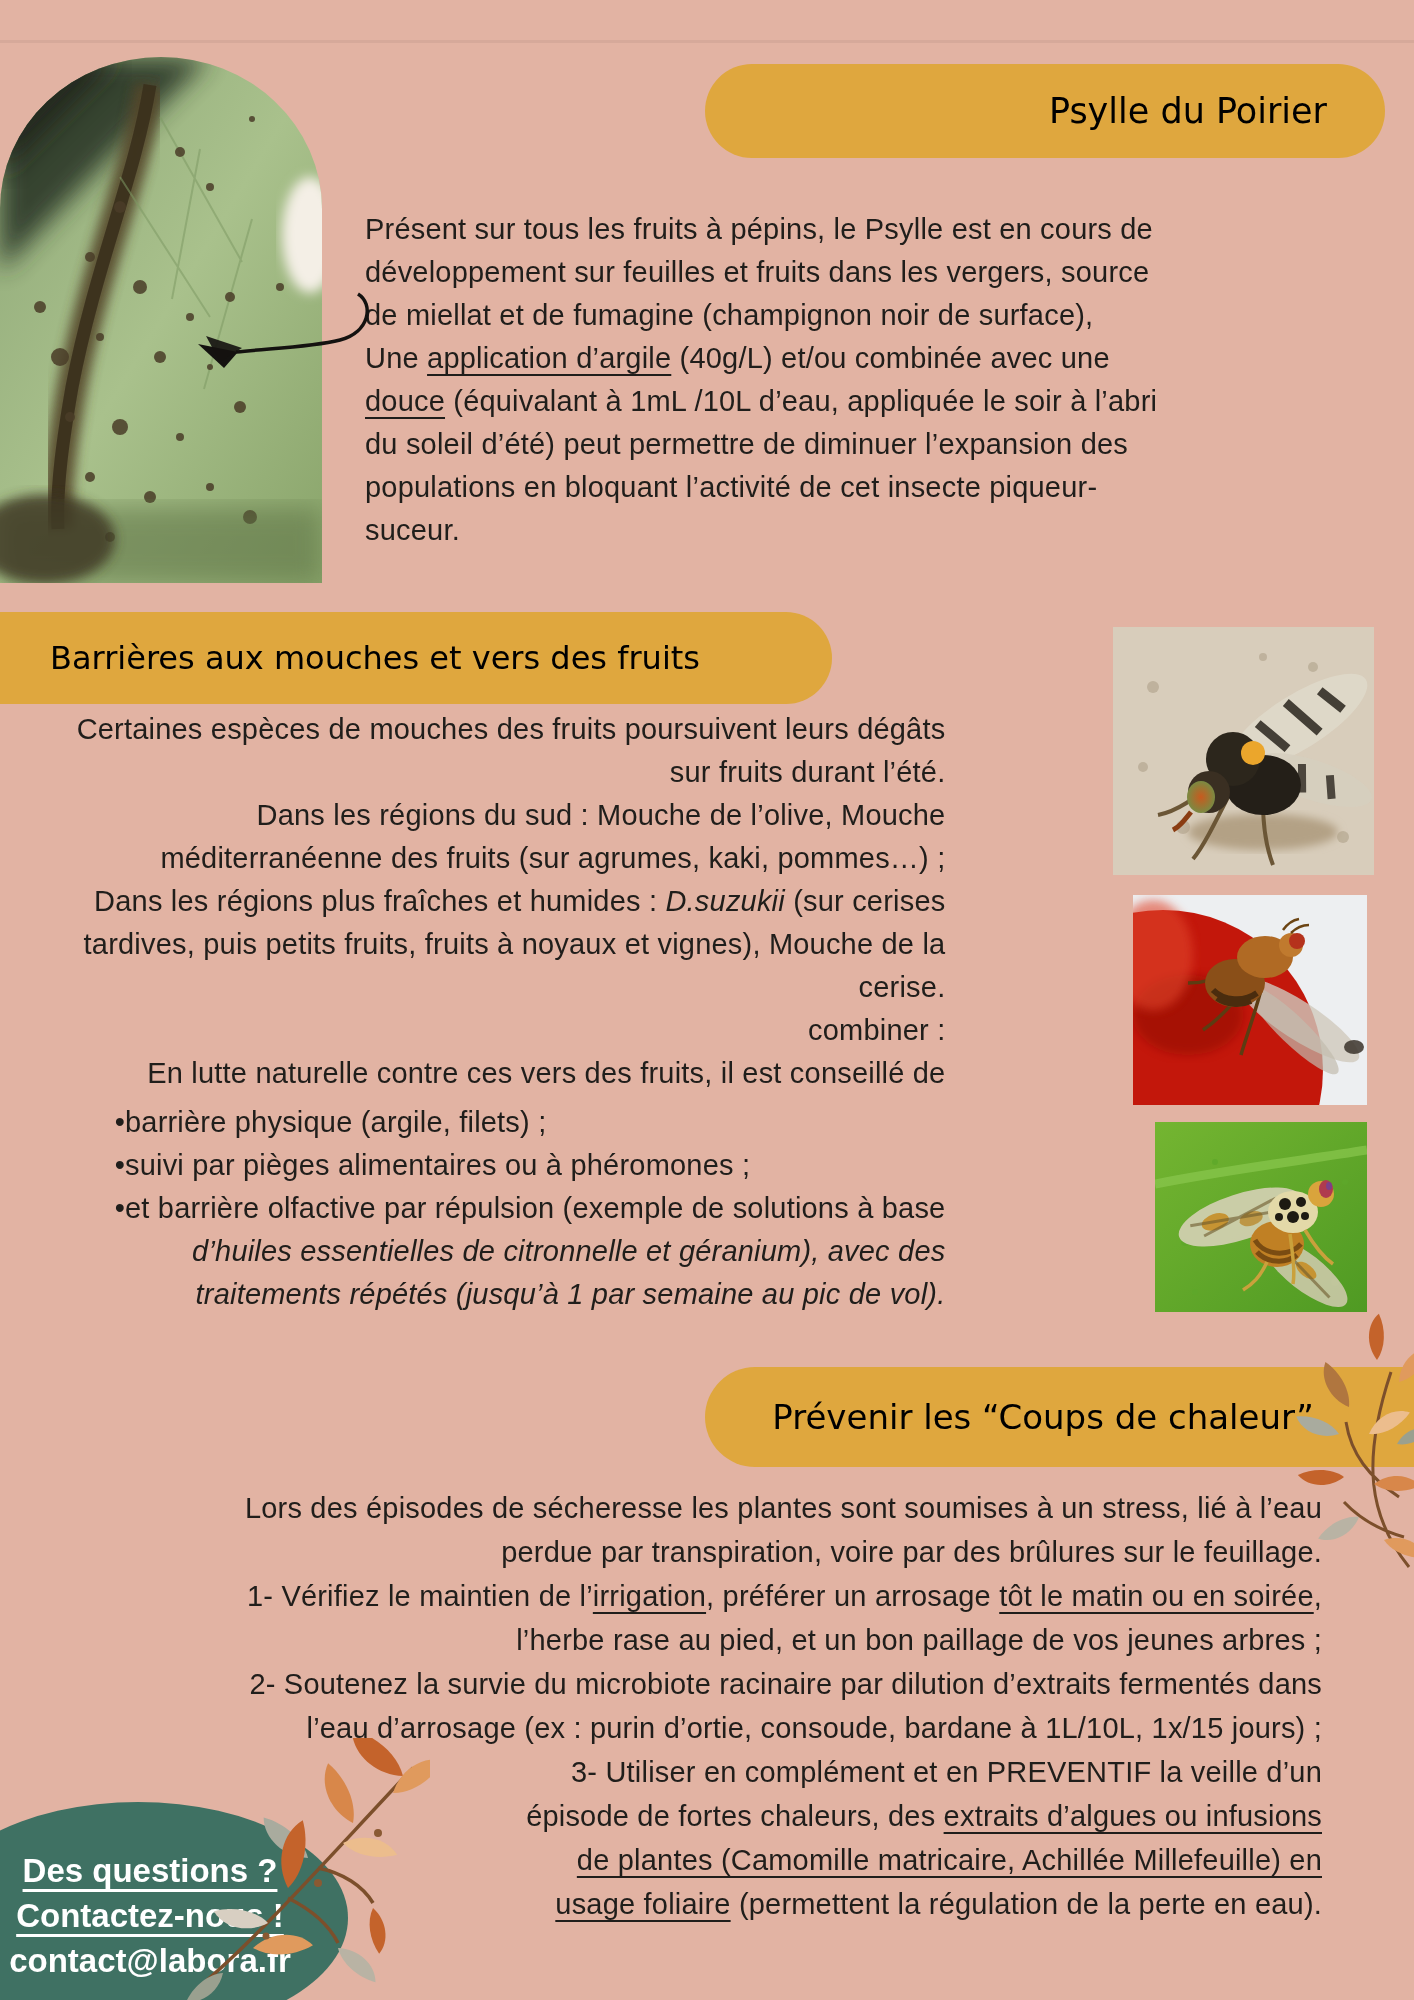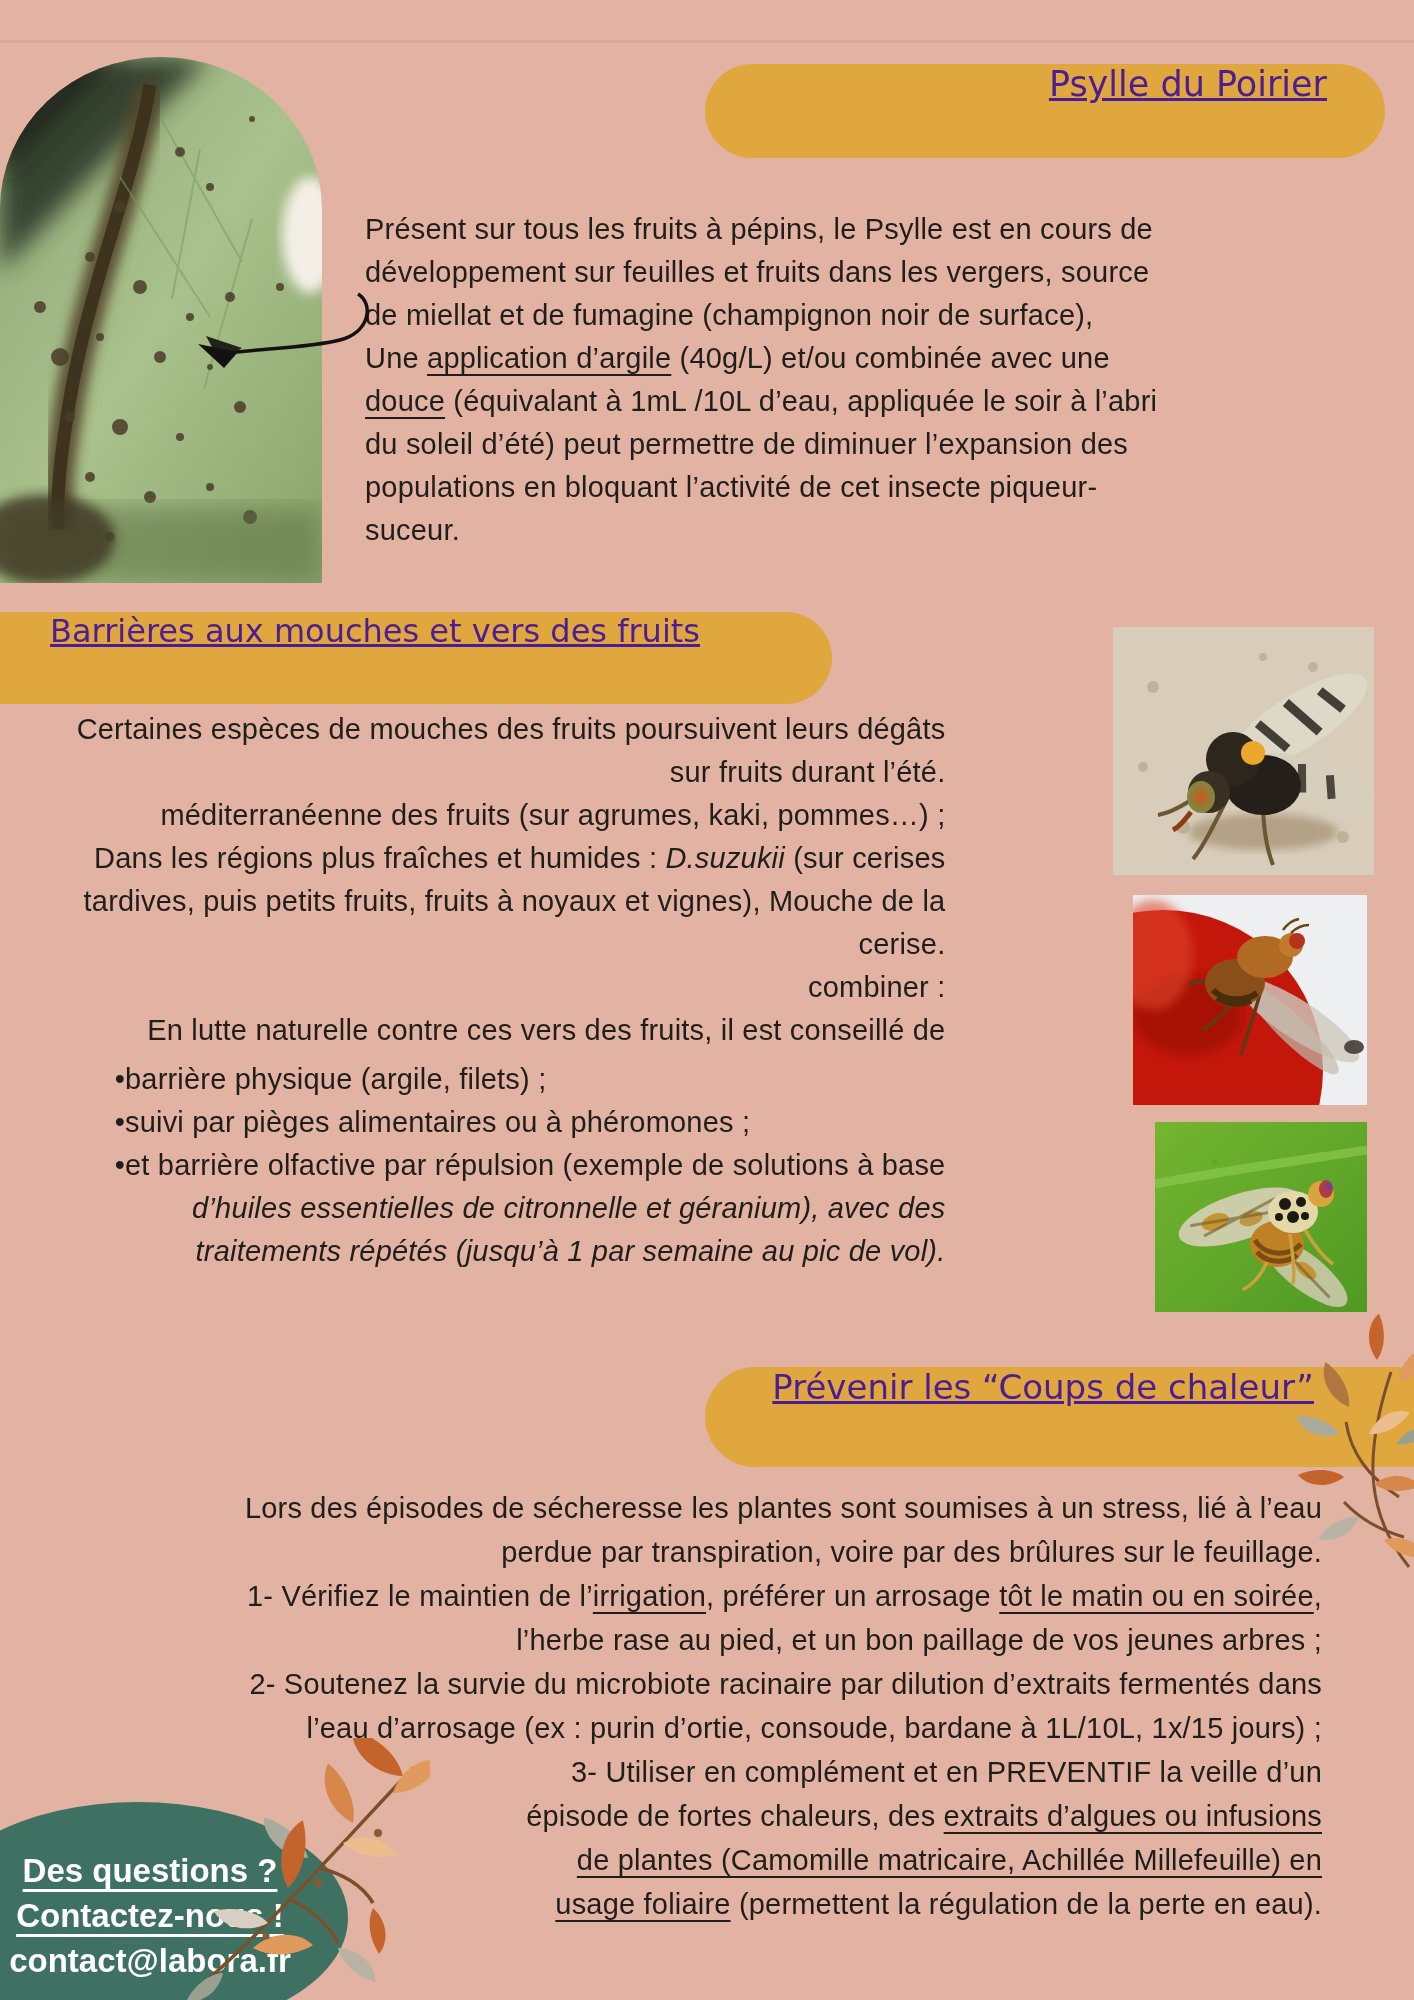--- a/index.html
+++ b/index.html
@@ -1,21 +1,21 @@
 <!DOCTYPE html>
 <html><head>
 <meta charset="utf-8">
 <style>
   html,body{margin:0;padding:0;background:#8a8a8a;}
   .page{position:relative;width:1414px;height:2000px;overflow:hidden;background:#e2b3a3;
         font-family:"Liberation Sans",sans-serif;color:#201e1b;}
   .abs{position:absolute;}
   
-  .pill{position:absolute;background:#dfa73e;display:flex;
-        font-family:"DejaVu Sans",sans-serif;color:#4c1d95;text-decoration:underline;}
+  .pill{position:absolute;background:#dfa73e;display:flex;align-items:center;
+        font-family:"DejaVu Sans",sans-serif;color:#000000;}
   .pill-top{left:705px;top:64px;width:680px;height:94px;border-radius:47px;
         justify-content:flex-end;padding-right:58px;font-size:35px;box-sizing:border-box;}
   .pill-mid{left:0;top:612px;width:832px;height:92px;border-radius:0 46px 46px 0;
         padding-left:50px;font-size:32px;box-sizing:border-box;z-index:2;}
   .pill-low{left:705px;top:1367px;width:709px;height:100px;border-radius:50px 0 0 50px;
         justify-content:flex-end;padding-right:100px;font-size:34px;box-sizing:border-box;z-index:3;}
   
   .tblock{position:absolute;z-index:4;}
   .line{line-height:43px;font-size:29px;white-space:nowrap;letter-spacing:.2px;}
   .rline{line-height:44px;font-size:29px;white-space:nowrap;text-align:right;letter-spacing:.2px;}
@@ -119,20 +119,21 @@
     <div class="line"><span>suceur.</span></div>
   </div>
 
   <div class="pill pill-mid">
     <span>Barrières aux mouches et vers des fruits</span>
   </div>
 
   <div class="tblock" style="left:30px;top:708px;text-align:right;">
     <div class="line"><span>Certaines espèces de mouches des fruits poursuivent leurs dégâts</span></div>
     <div class="line"><span>sur fruits durant l’été.</span></div>
+    <div class="line"><span>Dans les régions du sud : Mouche de l’olive, Mouche</span></div>
     <div class="line"><span>méditerranéenne des fruits (sur agrumes, kaki, pommes…) ;</span></div>
     <div class="line"><span>Dans les régions plus fraîches et humides : </span><span class="i">D.suzukii</span><span> (sur cerises</span></div>
     <div class="line"><span>tardives, puis petits fruits, fruits à noyaux et vignes), Mouche de la</span></div>
     <div class="line"><span>cerise.</span></div>
     <div class="line"><span>combiner :</span></div>
     <div class="line"><span>En lutte naturelle contre ces vers des fruits, il est conseillé de</span></div>
     <div class="line bullet first">
       <span class="dot">•</span>
       <span><span>barrière physique (argile, filets) ;</span></span>
     </div>

